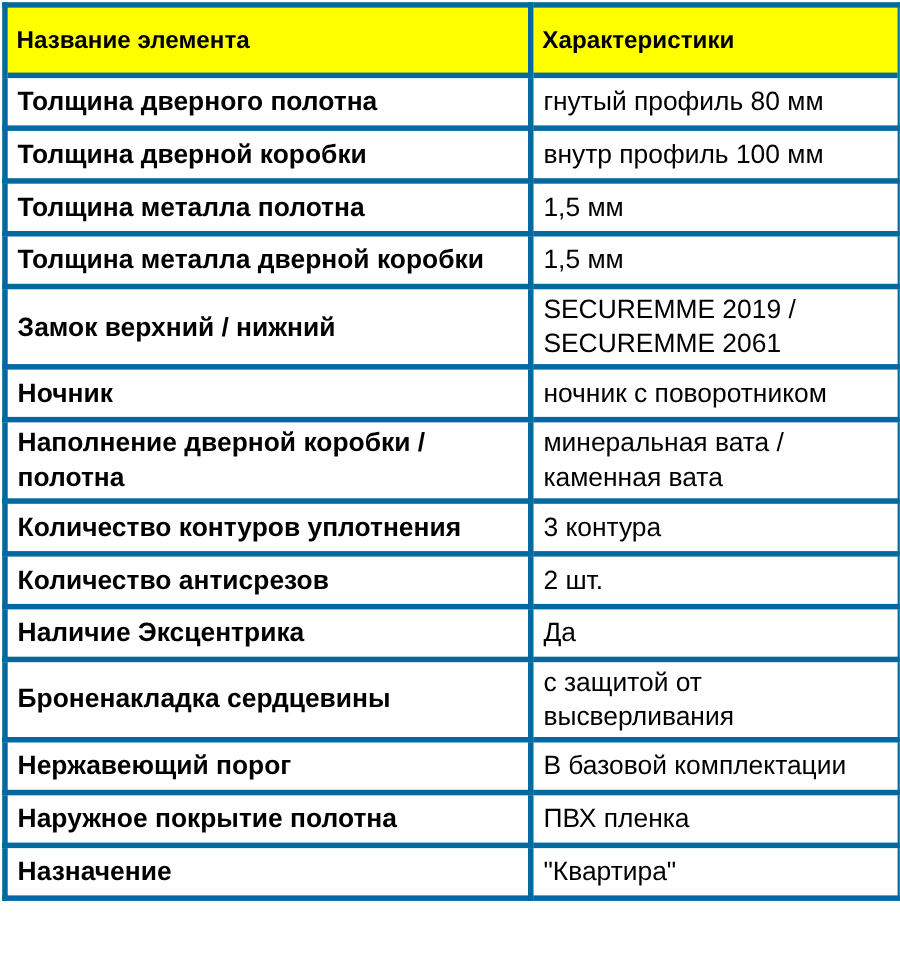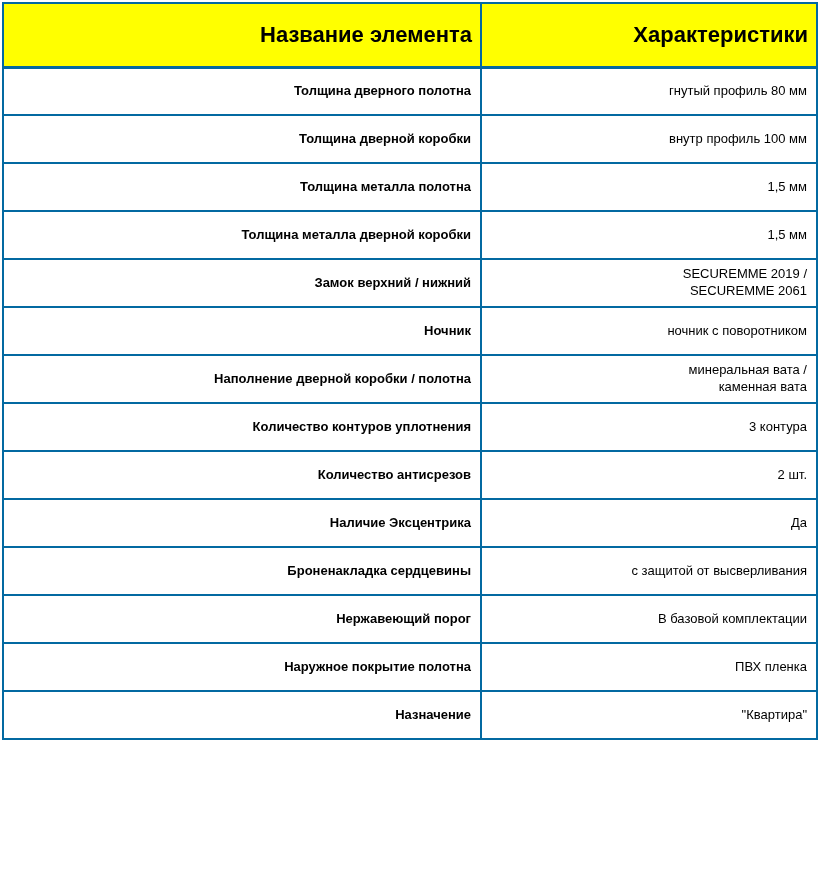--- a/index.html
+++ b/index.html
@@ -17,38 +17,38 @@
     background: #ffffff;
   }
   table.spec {
     border-collapse: collapse;
     table-layout: fixed;
     width: 814px;
   }
   col.c-name { width: 478px; }
   col.c-char { width: 336px; }
   th, td {
-    border: 2px solid #0369a1;
-    text-align: right;
+    border: 5px solid #0369a1;
+    text-align: left;
     vertical-align: middle;
     white-space: pre-line;
     box-sizing: border-box;
     overflow: hidden;
   }
   thead th {
     background: #ffff00;
     font-size: 22px;
     font-weight: bold;
     height: 64px;
     border-bottom-width: 3px;
     padding: 2px 8px;
   }
   tbody tr { height: 48px; }
   td {
-    font-size: 13px;
+    font-size: 24px;
     line-height: 1.3;
     padding: 3px 9px;
   }
   td.name-cell { font-weight: bold; }
   td.char-cell { font-weight: normal; }
   .misspelled {
     text-decoration-line: underline;
     text-decoration-style: wavy;
     text-decoration-color: #e02b20;
     text-decoration-thickness: 1px;

